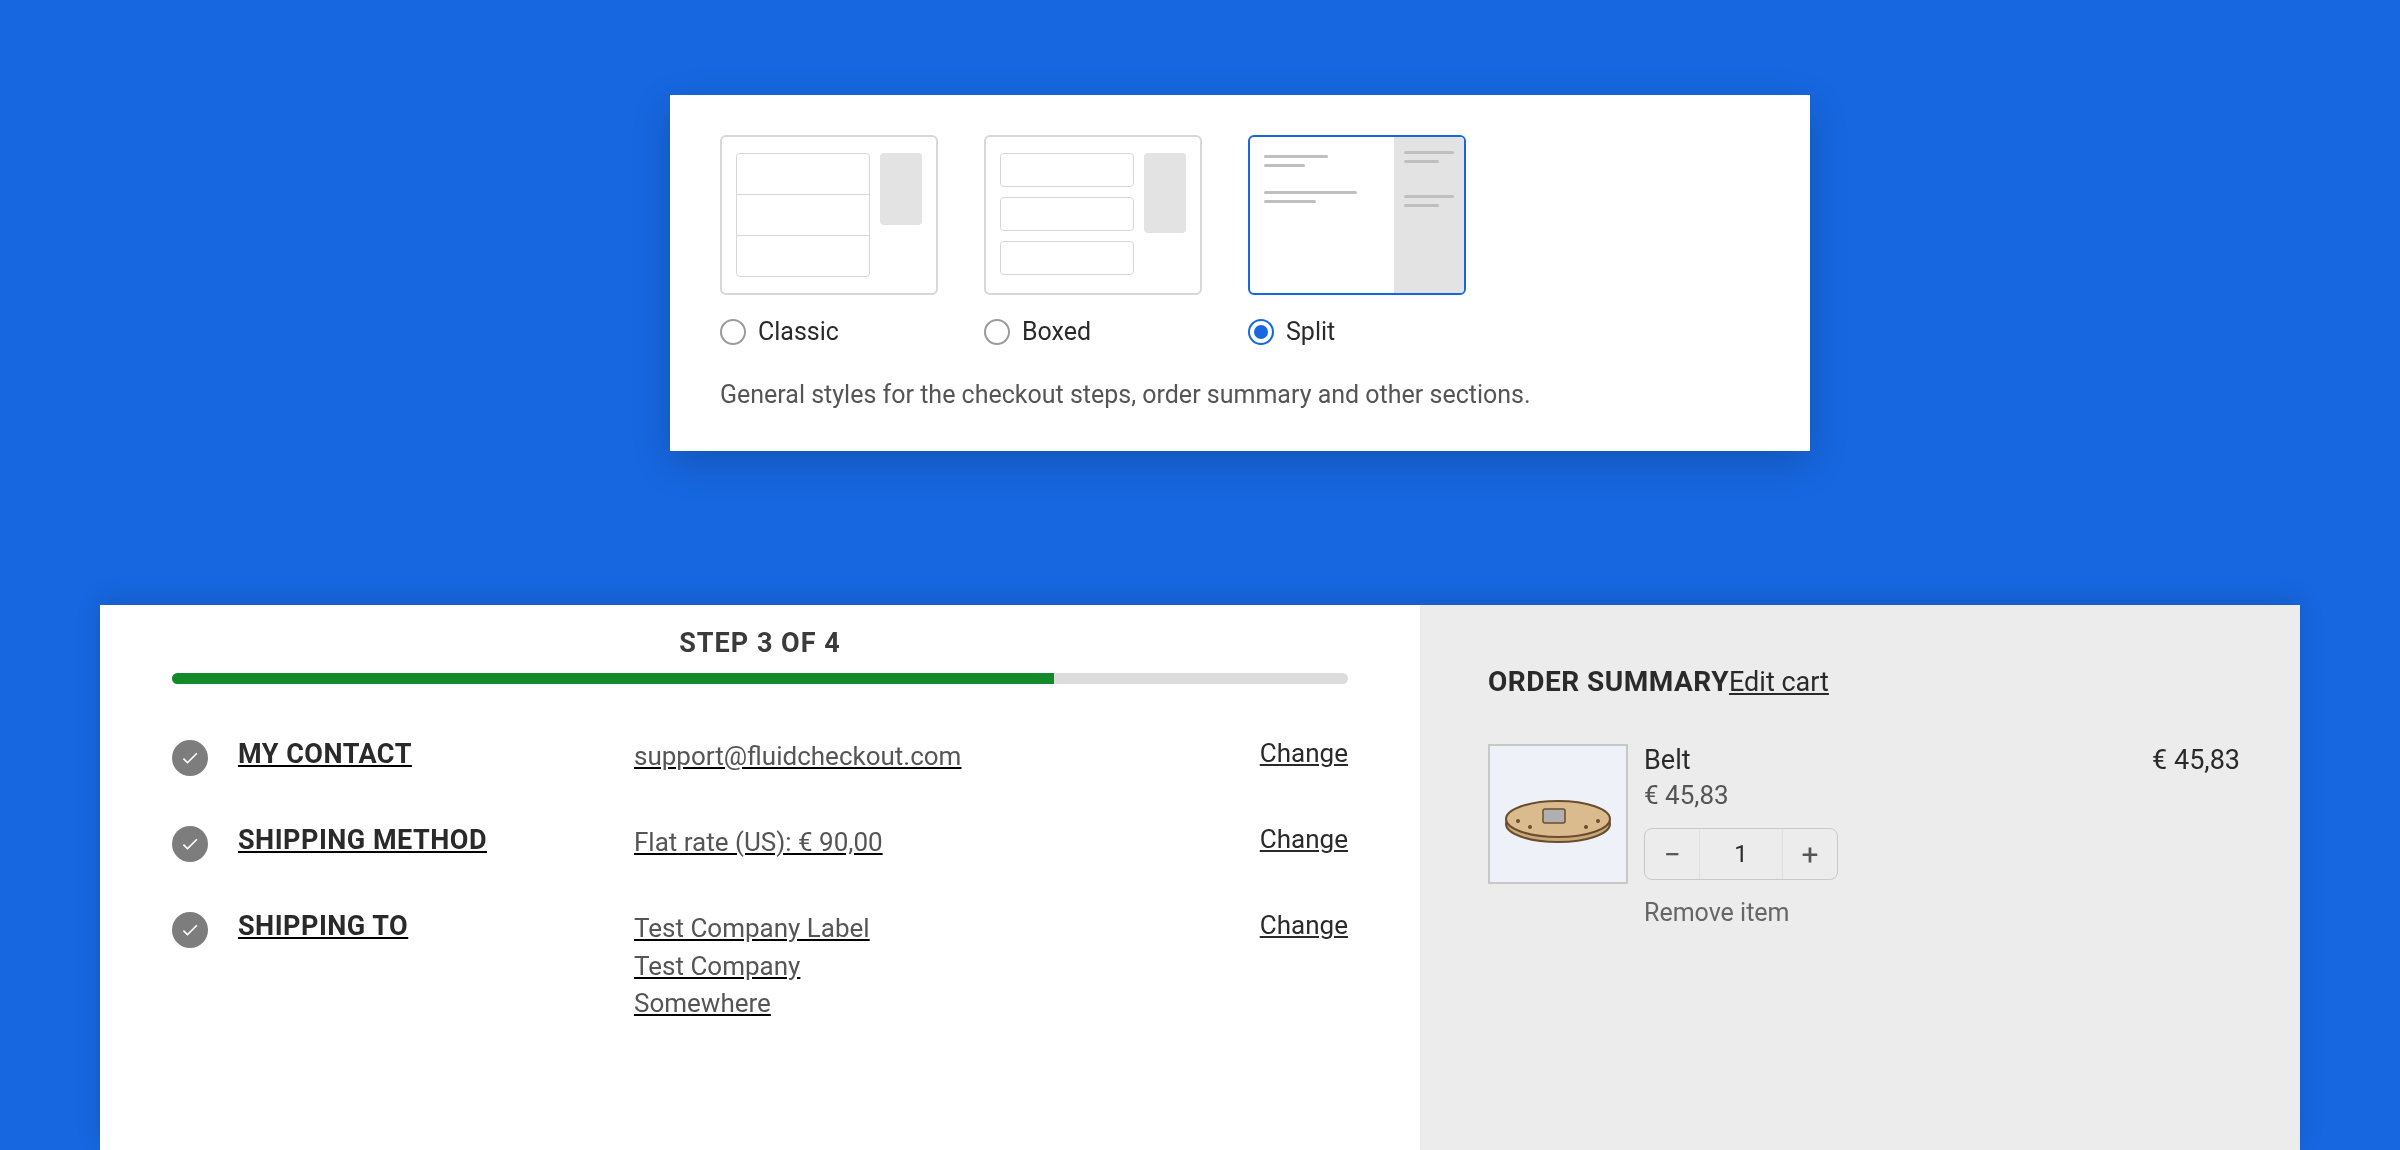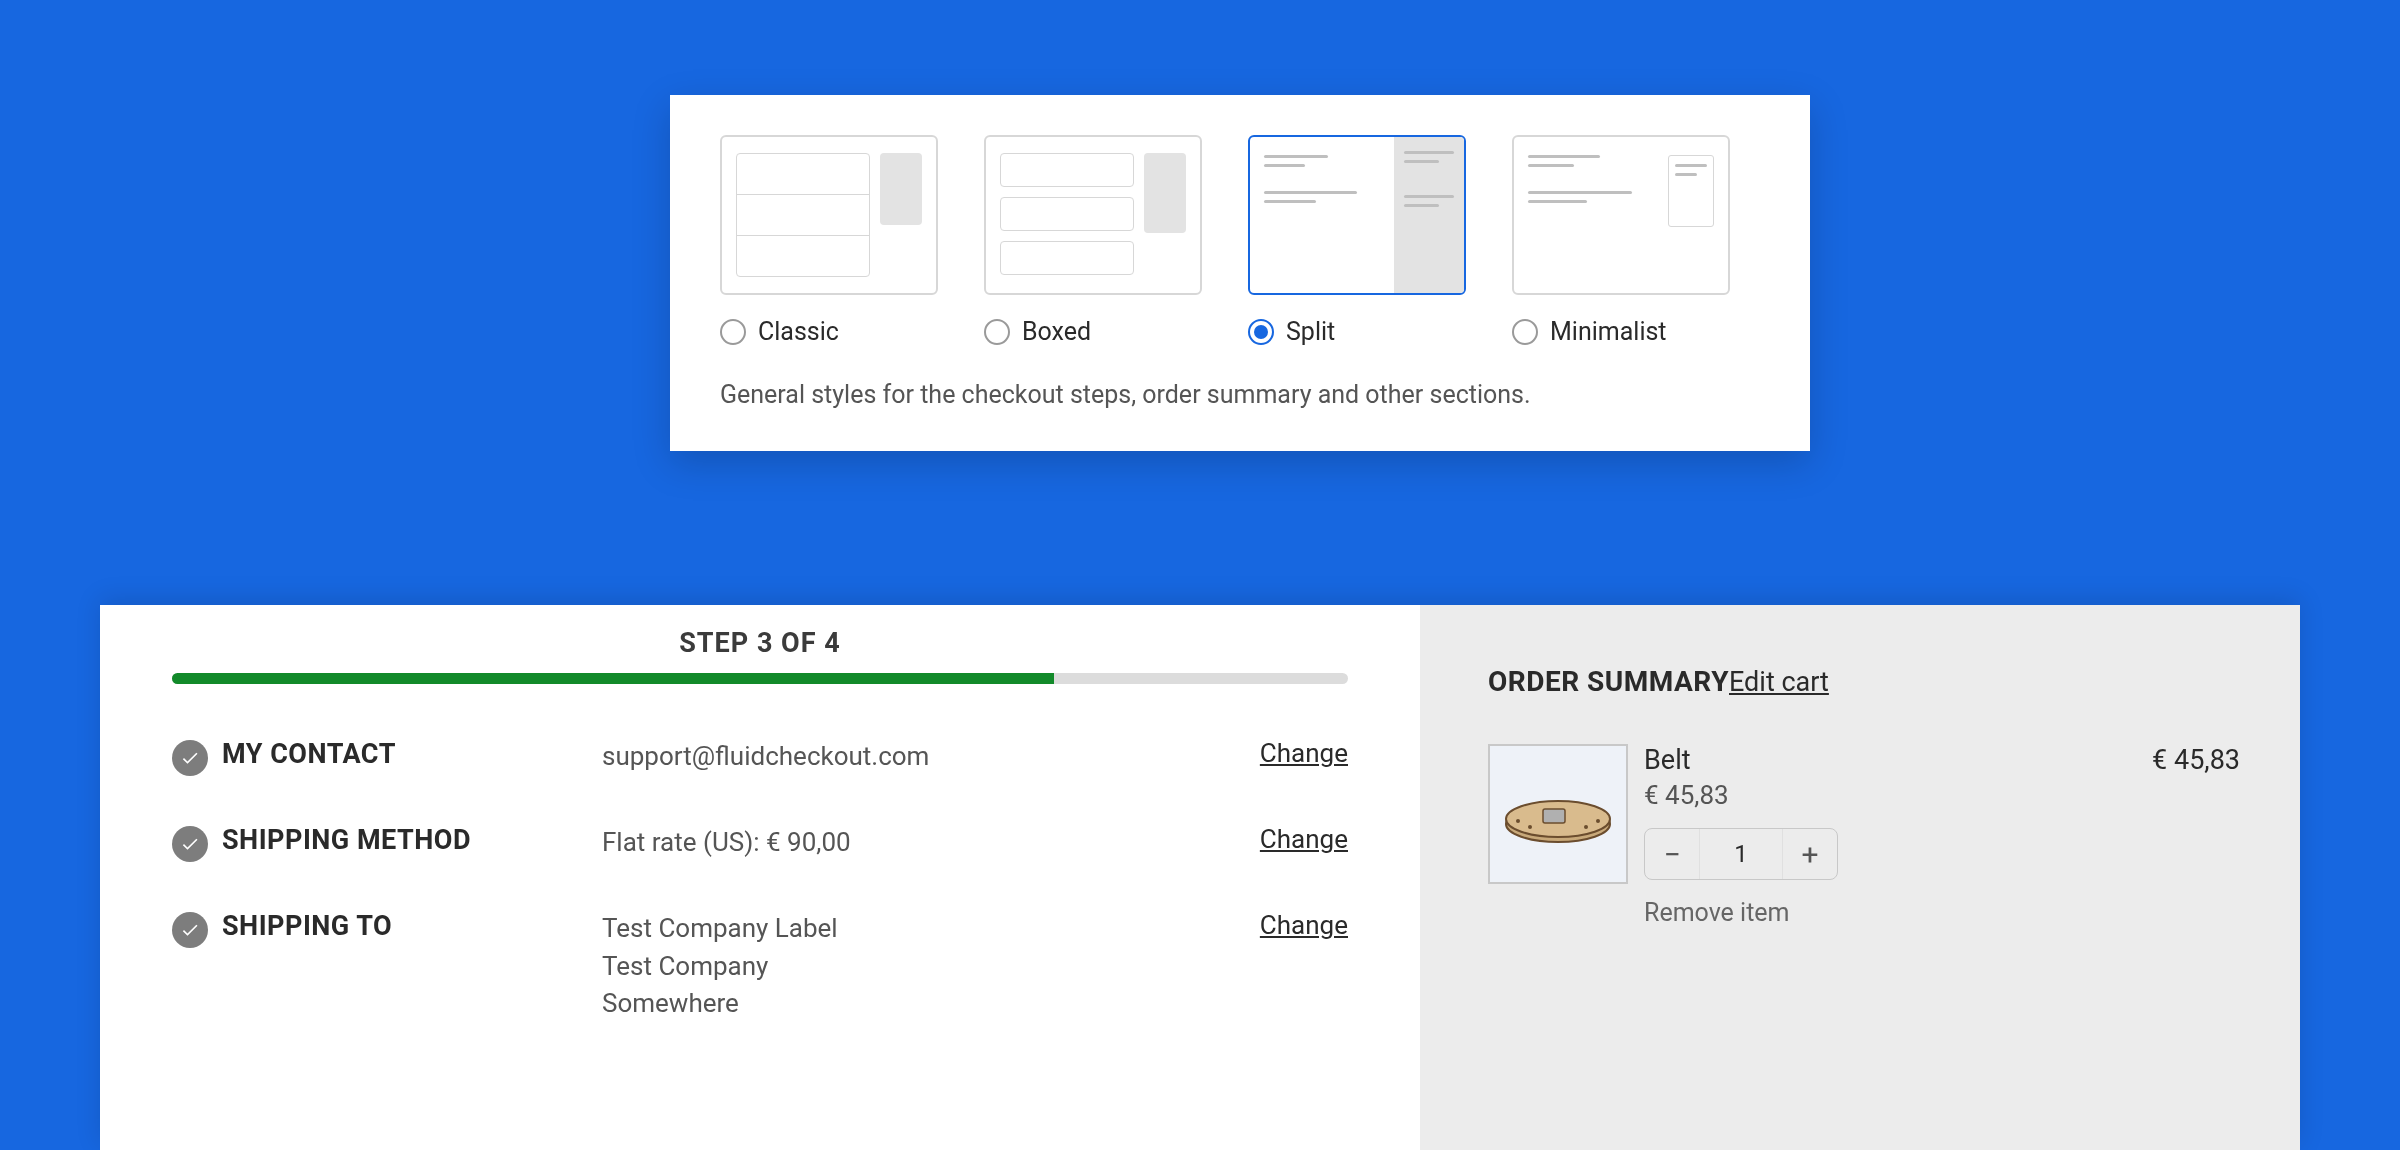--- a/index.html
+++ b/index.html
@@ -122,23 +122,24 @@
   .progress-fill {
     height:100%;
     width:75%;
     background:#128a2a;
   }
 
   .step-rows { margin-top:54px; }
   .step-row {
     display:grid;
     grid-template-columns: 50px 380px 1fr 150px;
-    column-gap:0;
+    column-gap:16px;
     align-items:flex-start;
     margin-bottom:48px;
+    text-decoration:underline;
   }
   .check-badge {
     width:36px; height:36px; border-radius:50%;
     background:#7d7d7d;
     display:flex; align-items:center; justify-content:center;
     margin-top:2px;
   }
   .check-badge svg { width:20px; height:20px; fill:#fff; }
   .step-label {
     font-size:27px; font-weight:700; color:#2a2a2a;
@@ -246,39 +247,20 @@
           <div class="lp-line" style="width:100%"></div>
           <div class="lp-line" style="width:70%"></div>
         </div>
       </div>
       <div class="layout-radio-row">
         <span class="radio selected"></span>
         <span>Split</span>
       </div>
     </div>
 
-    <div class="layout-option">
-      <div class="layout-preview min">
-        <div class="lp-min-main">
-          <div class="lp-line short"></div>
-          <div class="lp-line" style="width:35%"></div>
-          <div class="lp-gap"></div>
-          <div class="lp-line med"></div>
-          <div class="lp-line" style="width:45%"></div>
-        </div>
-        <div class="lp-min-side">
-          <div class="lp-line" style="width:100%"></div>
-          <div class="lp-line" style="width:70%"></div>
-        </div>
-      </div>
-      <div class="layout-radio-row">
-        <span class="radio"></span>
-        <span>Minimalist</span>
-      </div>
-    </div>
 
   </div>
   <div class="settings-desc">General styles for the checkout steps, order summary and other sections.</div>
 </div>
 
 <div class="checkout-panel">
 
   <div class="checkout-main">
     <div class="step-indicator">STEP 3 OF 4</div>
     <div class="progress-track">

